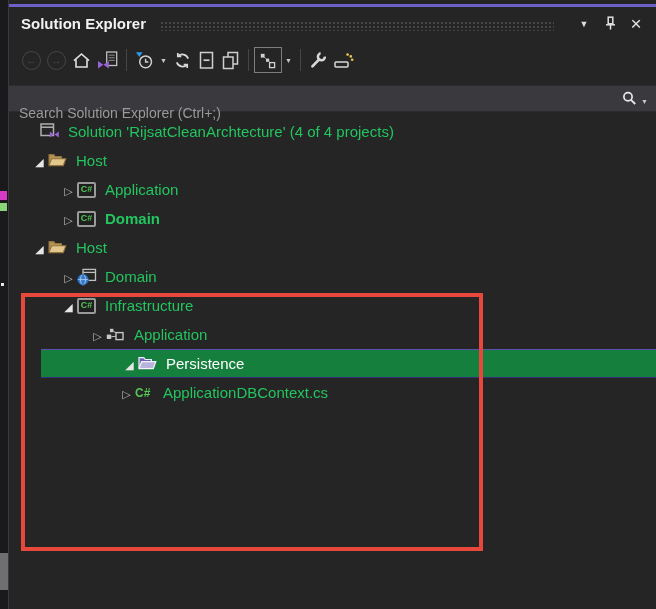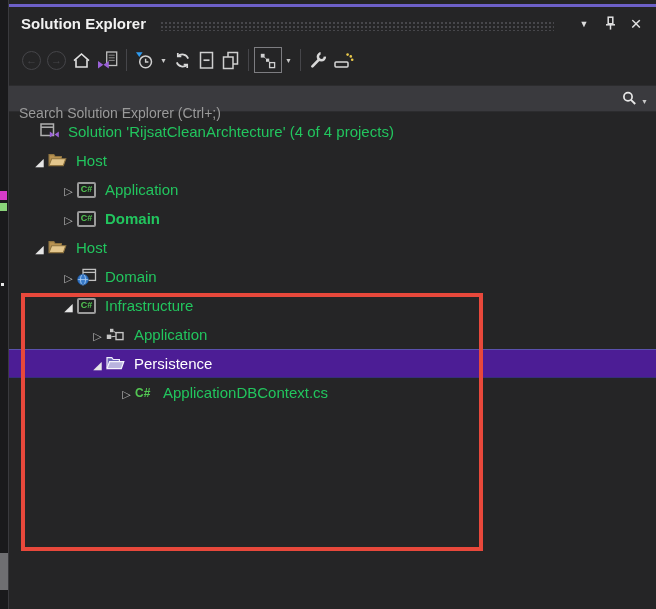--- a/index.html
+++ b/index.html
@@ -55,21 +55,21 @@
   .row { height:29px; display:flex; align-items:center; font-size:15px; color:#22c55e;
          white-space:nowrap; }
   .lvl0{ padding-left:14px; } .lvl1{ padding-left:22px; } .lvl2{ padding-left:51px;align-items:center; }
   .lvl3{ padding-left:80px; } .lvl4{ padding-left:109px; }
   .exp { width:17px; text-align:center; flex:none; }
   .exp-open::before { content:"◢"; font-size:11px; color:#e6e6e6; }
   .exp-closed::before { content:"▷"; font-size:11px; color:#bcbcbc; }
   .ticon { width:25px; flex:none; display:flex; align-items:center; justify-content:flex-start; }
   .lbl { margin-left:3px; }
   .row.bold .lbl { font-weight:bold; }
-  .row.sel { background:#4c1d95; color:#ffffff; box-shadow:inset 0 1px 0 #5a51ad, inset 0 -1px 0 #362e7a; }
+  .row.sel { background:#15803d; color:#ffffff; box-shadow:inset 0 1px 0 #5a51ad, inset 0 -1px 0 #362e7a;margin-left:32px; }
 
   .csproj { width:19px; height:16px; border:2px solid #9a9a9a; border-radius:2px; background:#1f1f20;
             display:flex; align-items:center; justify-content:center; }
   .csproj::before { content:"C#"; color:#53c653; font-size:9px; font-weight:bold; line-height:9px; }
   .csfile::before { content:"C#"; color:#53c653; font-size:12px; font-weight:bold; }
 
   
   #annotation-box { position:absolute; left:21px; top:293px; width:462px; height:258px;
                     border:4px solid #e8483b; z-index:9; pointer-events:none; }
 </style>

